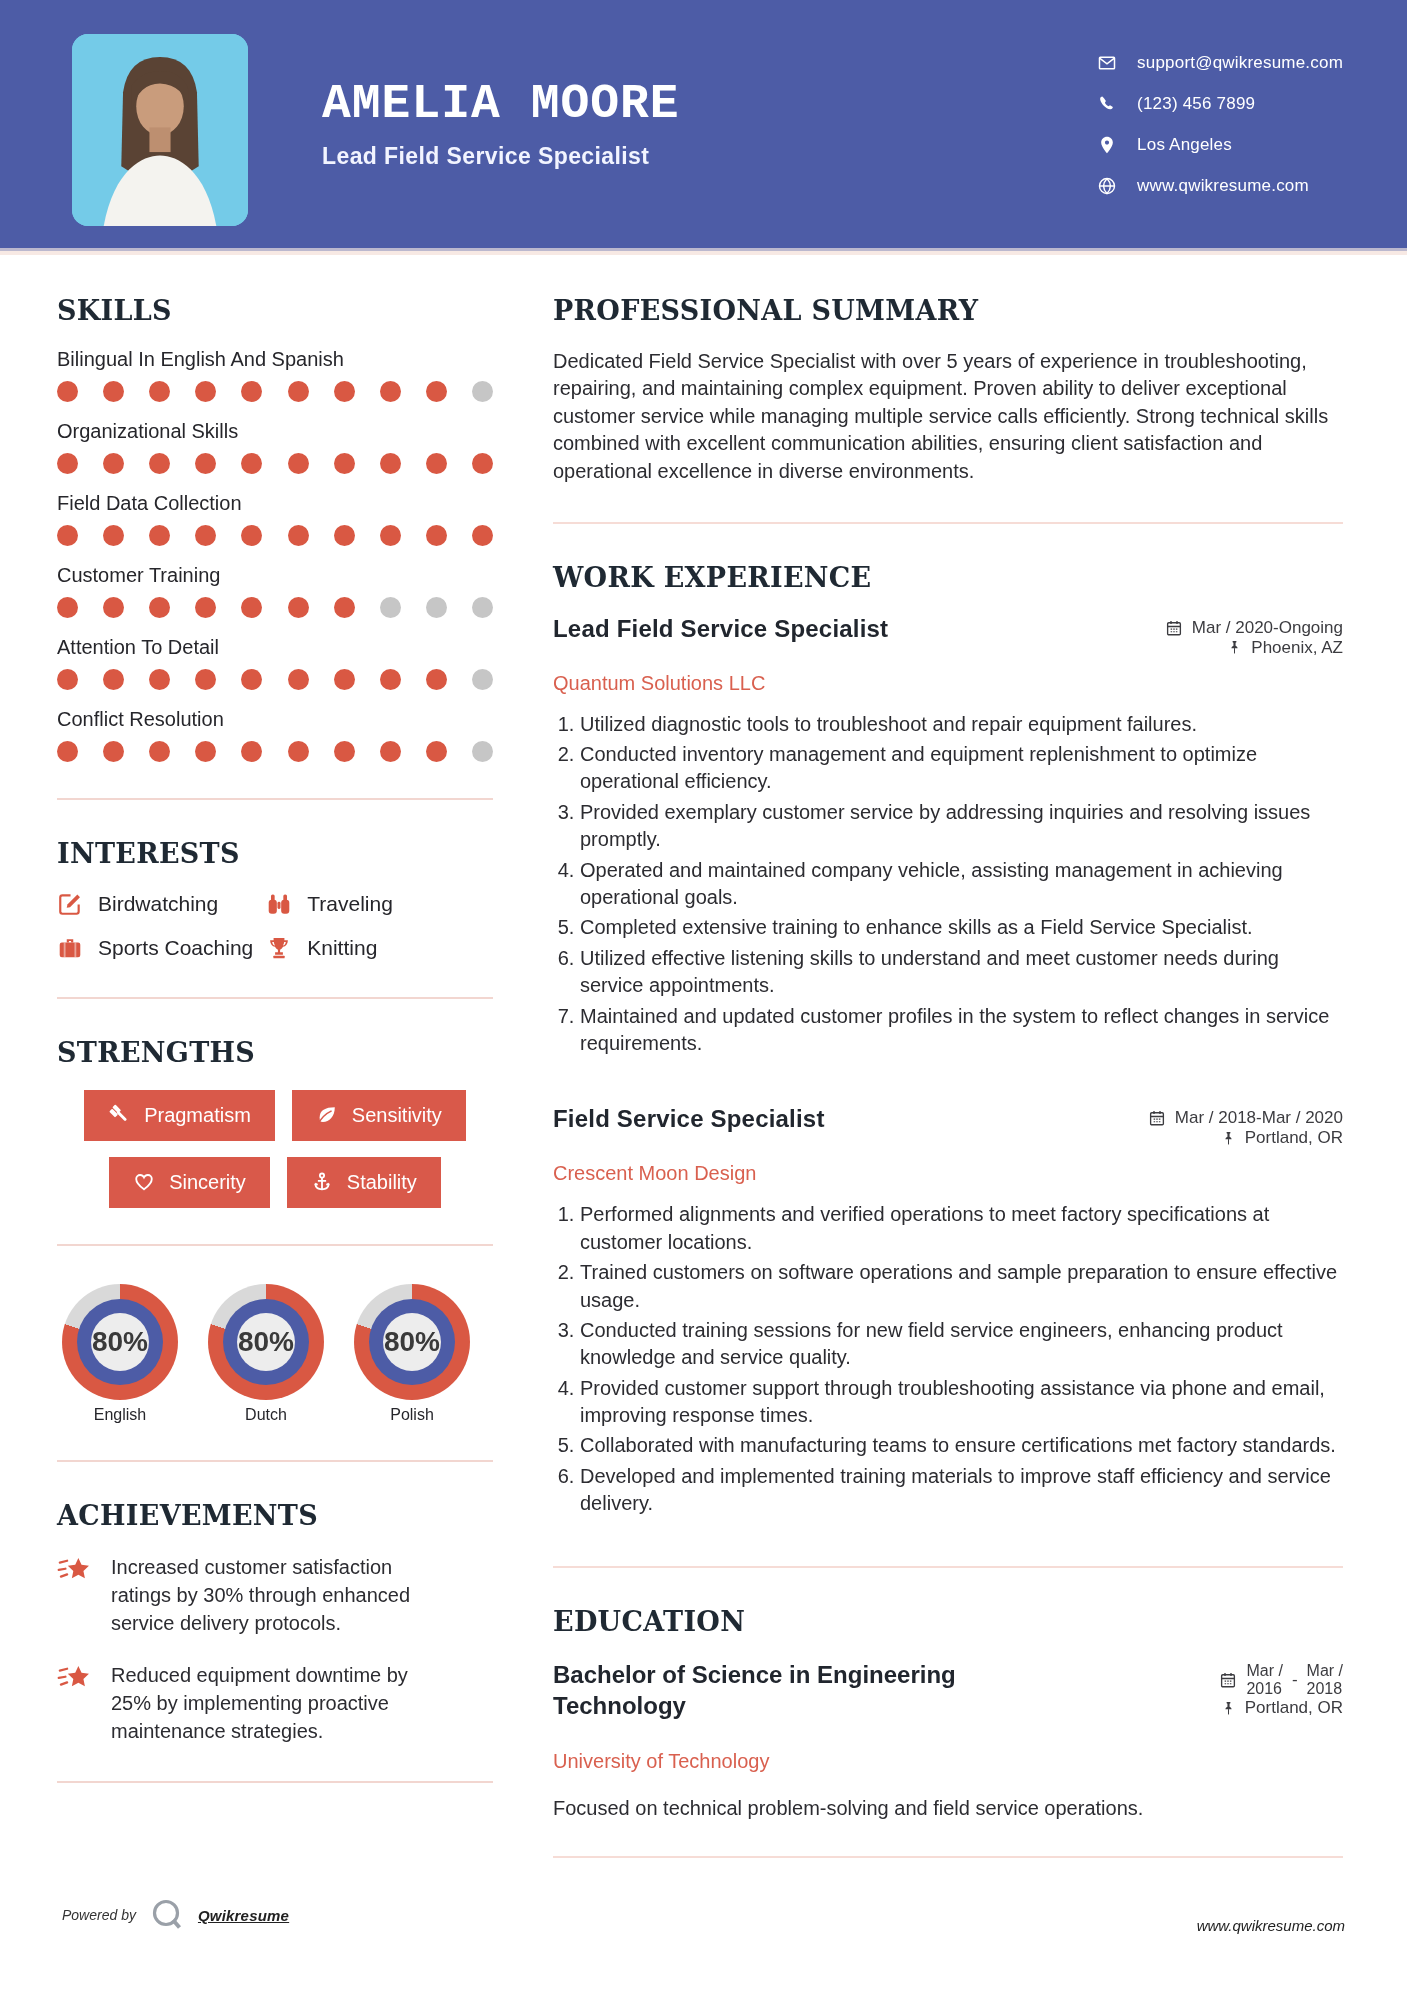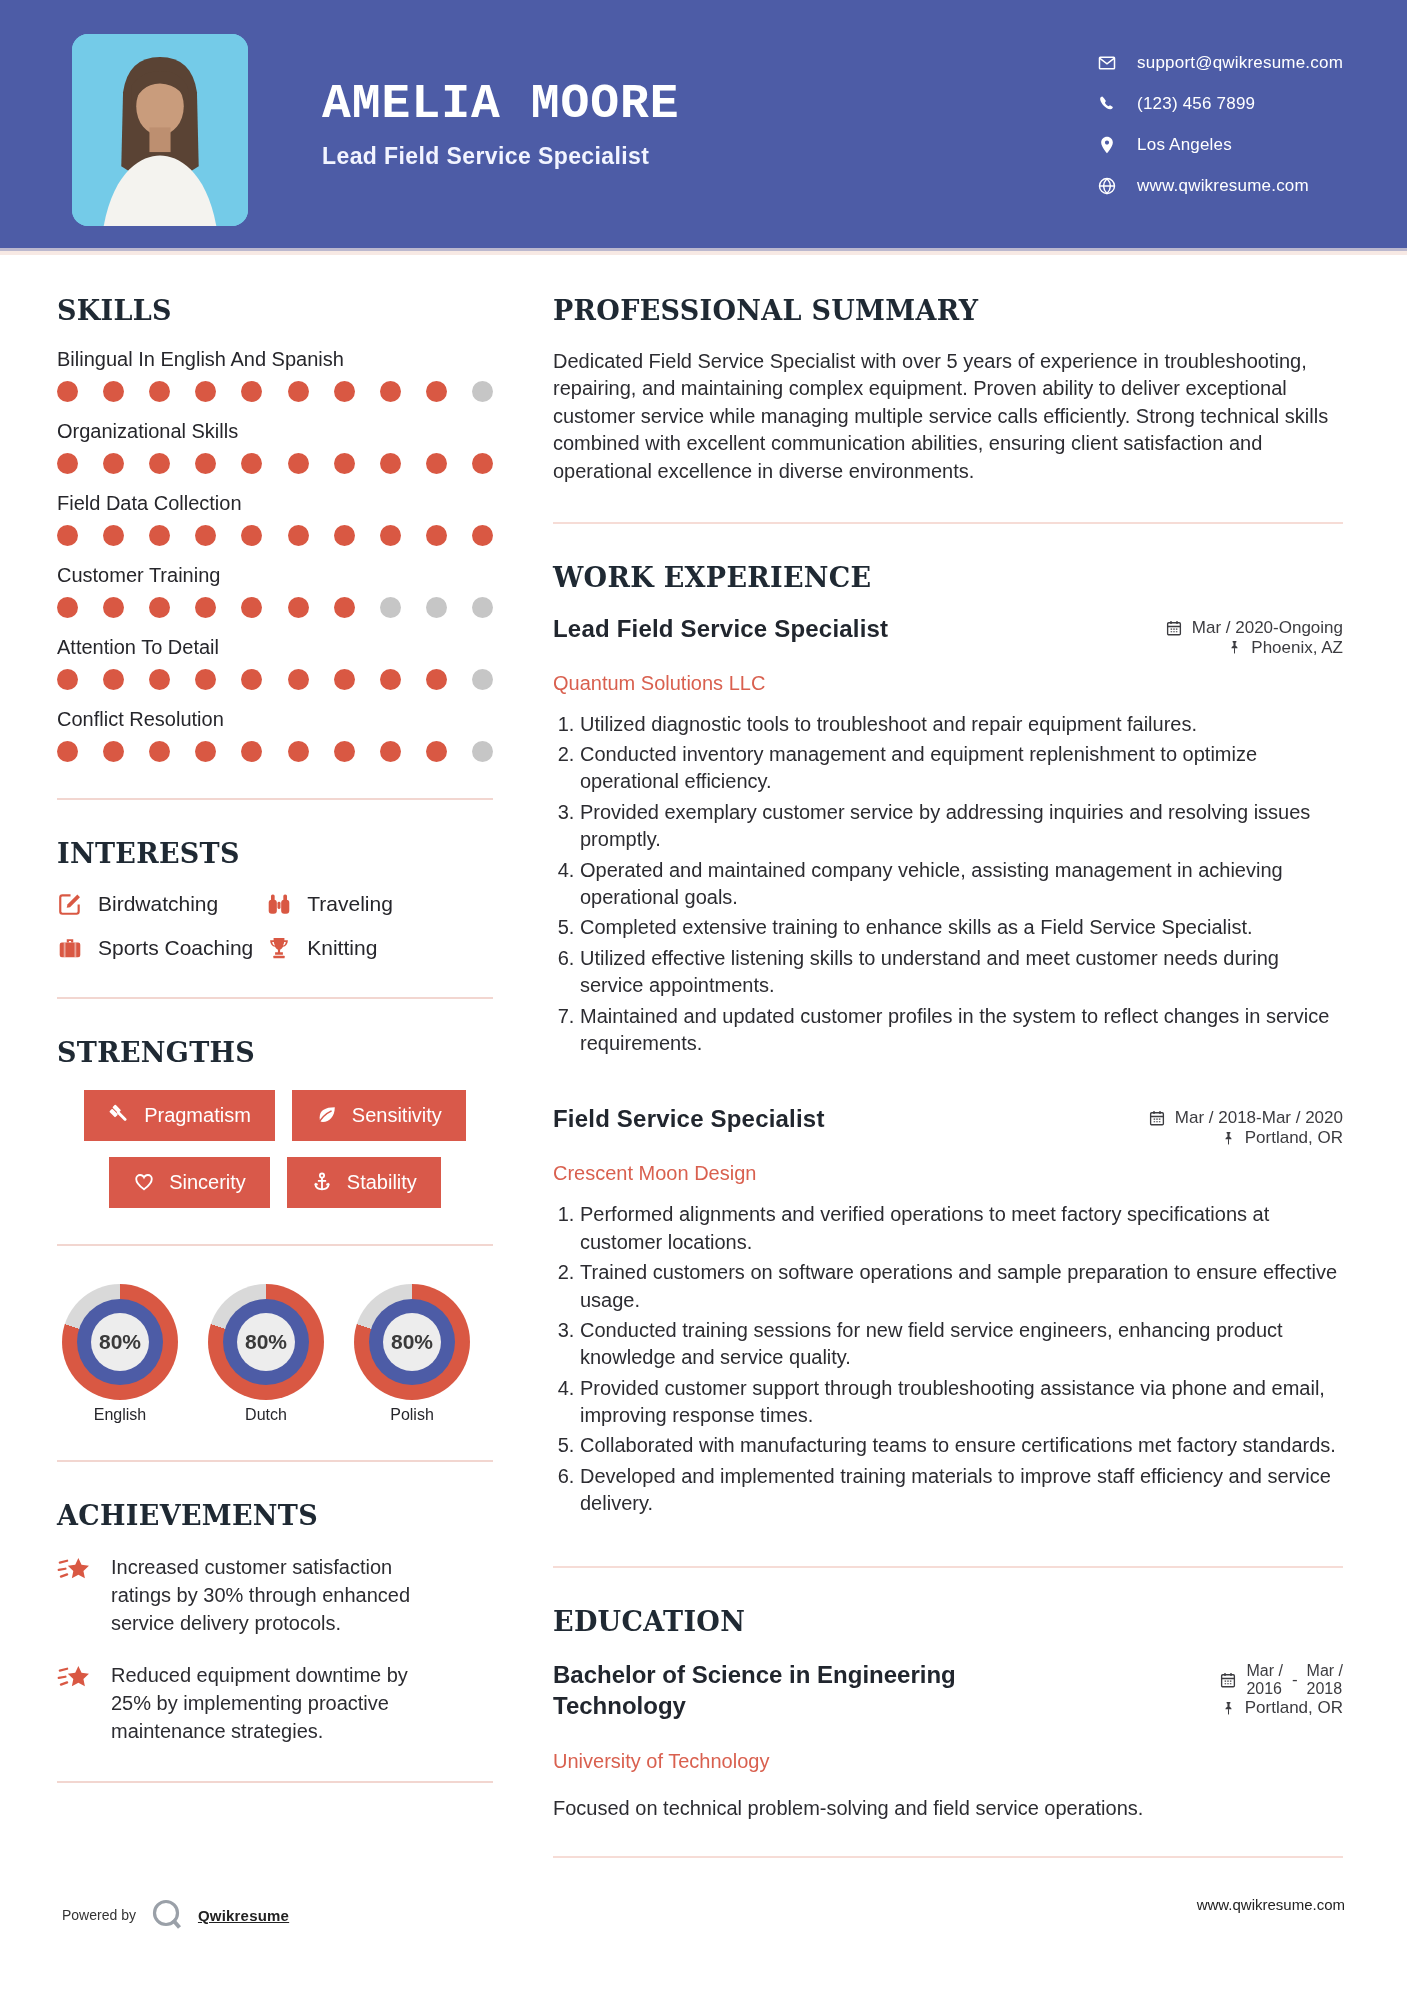--- a/index.html
+++ b/index.html
@@ -45,21 +45,21 @@
   .str-wrap { display:flex; flex-wrap:wrap; gap:16px 17px;justify-content:center; }
   .chip { display:inline-flex; align-items:center; gap:14px; background:#d9594a; color:#fff; height:51px; padding:0 24px; font-size:20px; }
   .chip .icon { width:22px; height:22px; color:#fff; }
 
   
   .langs { display:flex; gap:30px; padding-left:5px; }
   .lang { width:116px; text-align:center; }
   .donut { width:116px; height:116px; border-radius:50%; position:relative;
            background:conic-gradient(#d95843 0deg calc(var(--p)*3.6deg), #d9d9d9 calc(var(--p)*3.6deg) 360deg); }
   .donut .ring { position:absolute; inset:15px; border-radius:50%; background:#4d5ca6; }
-  .donut .hole { position:absolute; inset:29px; border-radius:50%; background:#ededed; display:flex; align-items:center; justify-content:center; font-size:21px; font-weight:700; color:#3a3a3a; }
+  .donut .hole { position:absolute; inset:29px; border-radius:50%; background:#ededed; display:flex; align-items:center; justify-content:center; font-size:28px; font-weight:700; color:#3a3a3a; }
   .lang-label { margin-top:6px; font-size:16px; color:#26262b; }
 
   
   .ach-item { display:flex; gap:18px; margin-bottom:24px; }
   .ach-item .icon { width:36px; height:32px; color:#d95843; flex:0 0 auto; margin-top:2px; }
   .ach-item p { font-size:20px; line-height:1.4; color:#2c2c31; max-width:330px; }
 
   
   .summary-text { font-size:20px; line-height:1.38; color:#2c2c31; }
   .job { margin-bottom:48px; }
@@ -70,21 +70,21 @@
   .meta-row { display:flex; align-items:center; gap:9px; }
   .meta-row .icon { width:18px; height:18px; color:#3c3c40; }
   .meta-row .icon.pin { width:15px; height:15px; }
   .stack { display:inline-flex; flex-direction:column; font-size:16px; line-height:1.15; }
   ol.bullets { padding-left:27px; font-size:20px; line-height:1.37; color:#2c2c31; }
   ol.bullets li { margin-bottom:3px; }
   .edu-degree { font-weight:700; font-size:24px; color:#21262e; line-height:1.3; max-width:480px; }
   .edu-desc { font-size:20px; color:#2c2c31; margin-top:24px; }
 
   
-  footer { margin-top:auto; display:flex; justify-content:space-between; align-items:flex-start; padding:0 62px 56px 62px; }
+  footer { margin-top:auto; display:flex; justify-content:space-between; align-items:flex-end; padding:0 62px 56px 62px;font-style:italic; }
   .pby { display:flex; align-items:center; gap:12px; font-size:14px; color:#333; }
   .q-logo { width:38px; height:38px; }
   .brand-link { font-size:15px; color:#222; text-decoration:underline; font-weight:700; letter-spacing:.2px; }
   .site-link { font-size:15px; color:#222; }
 </style>
 </head>
 <body>
 
 <div class="page">
 

